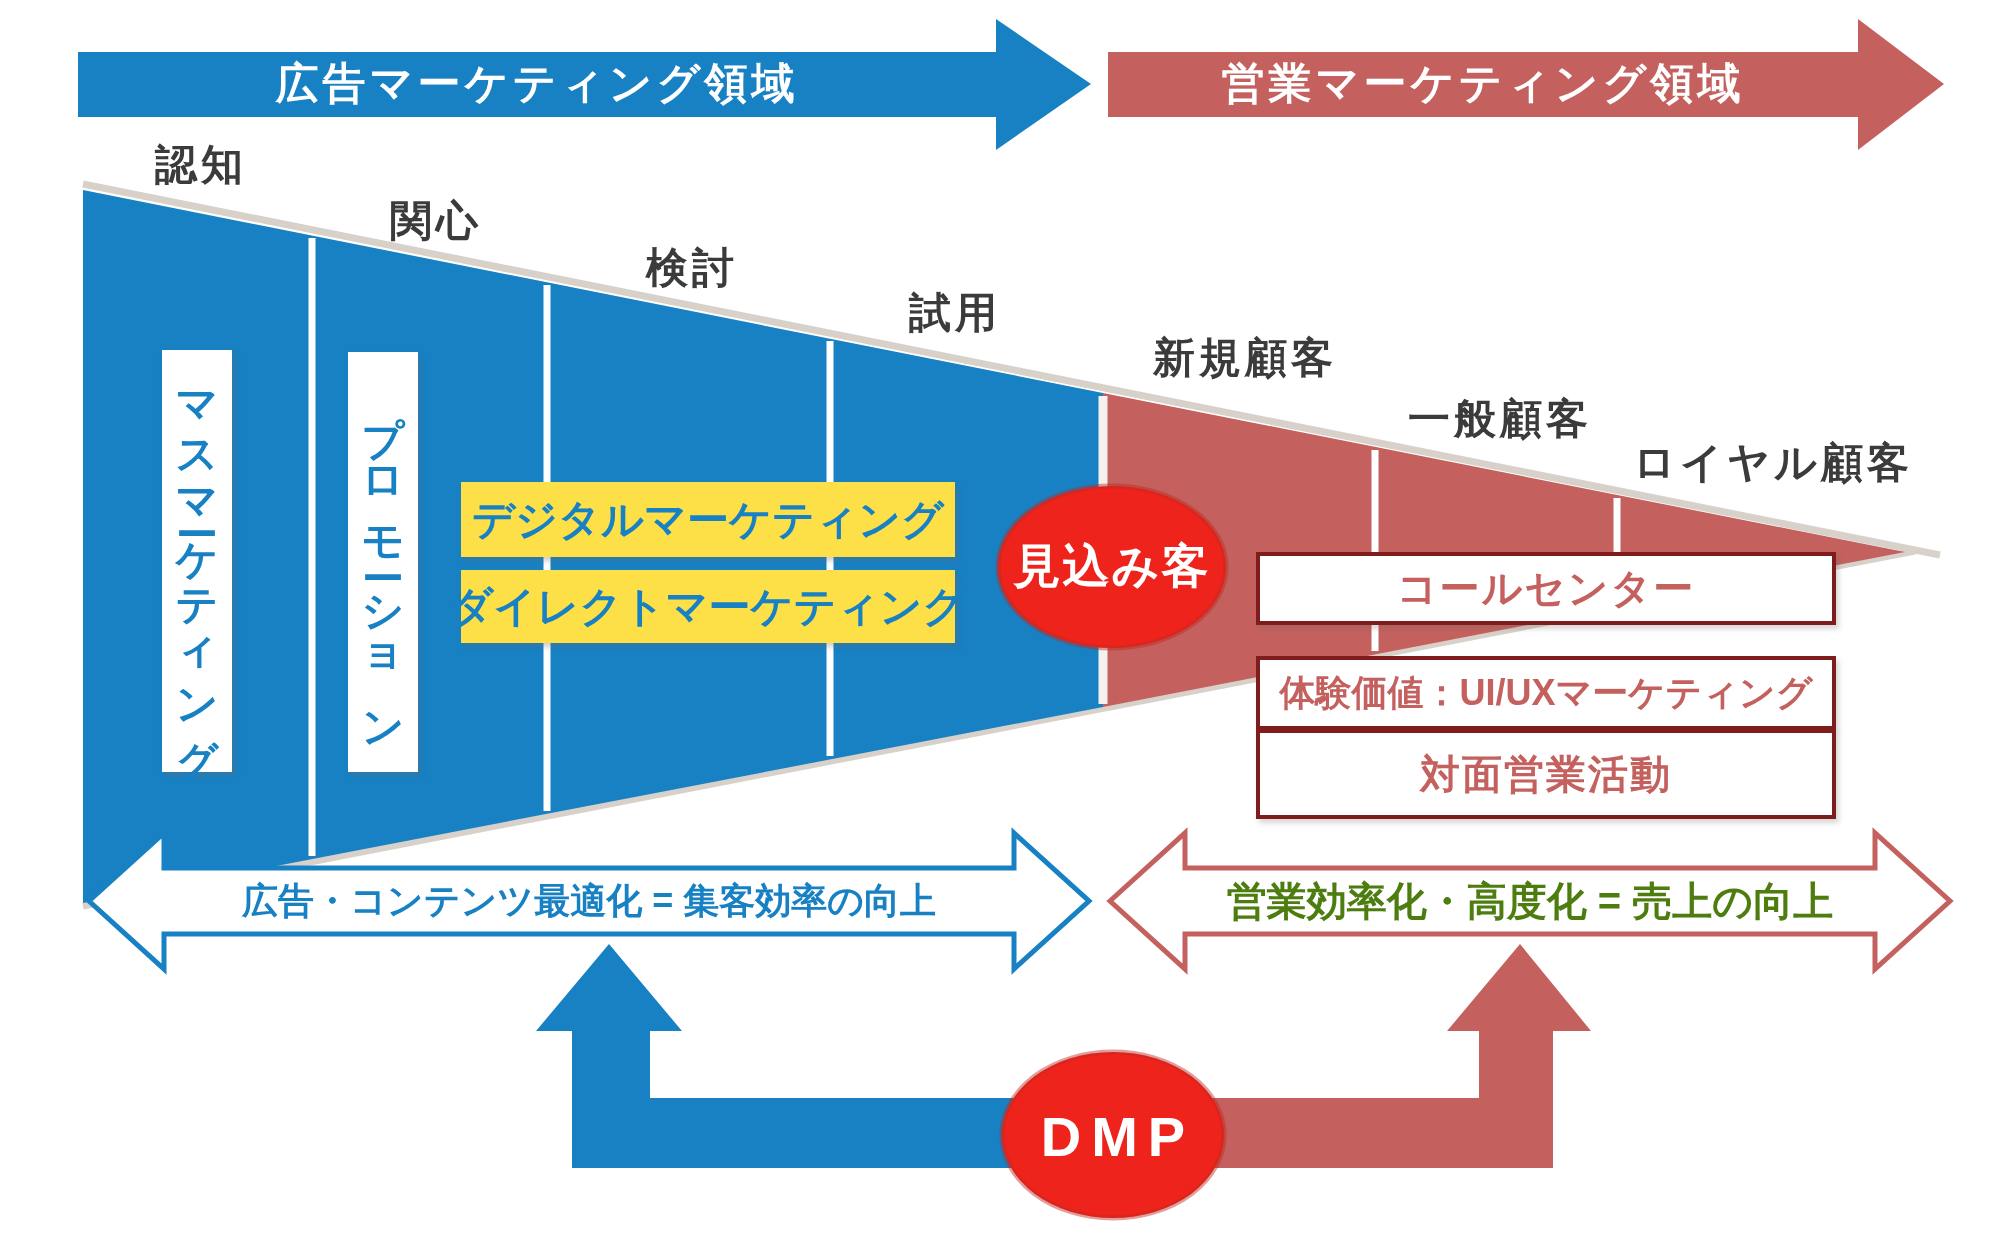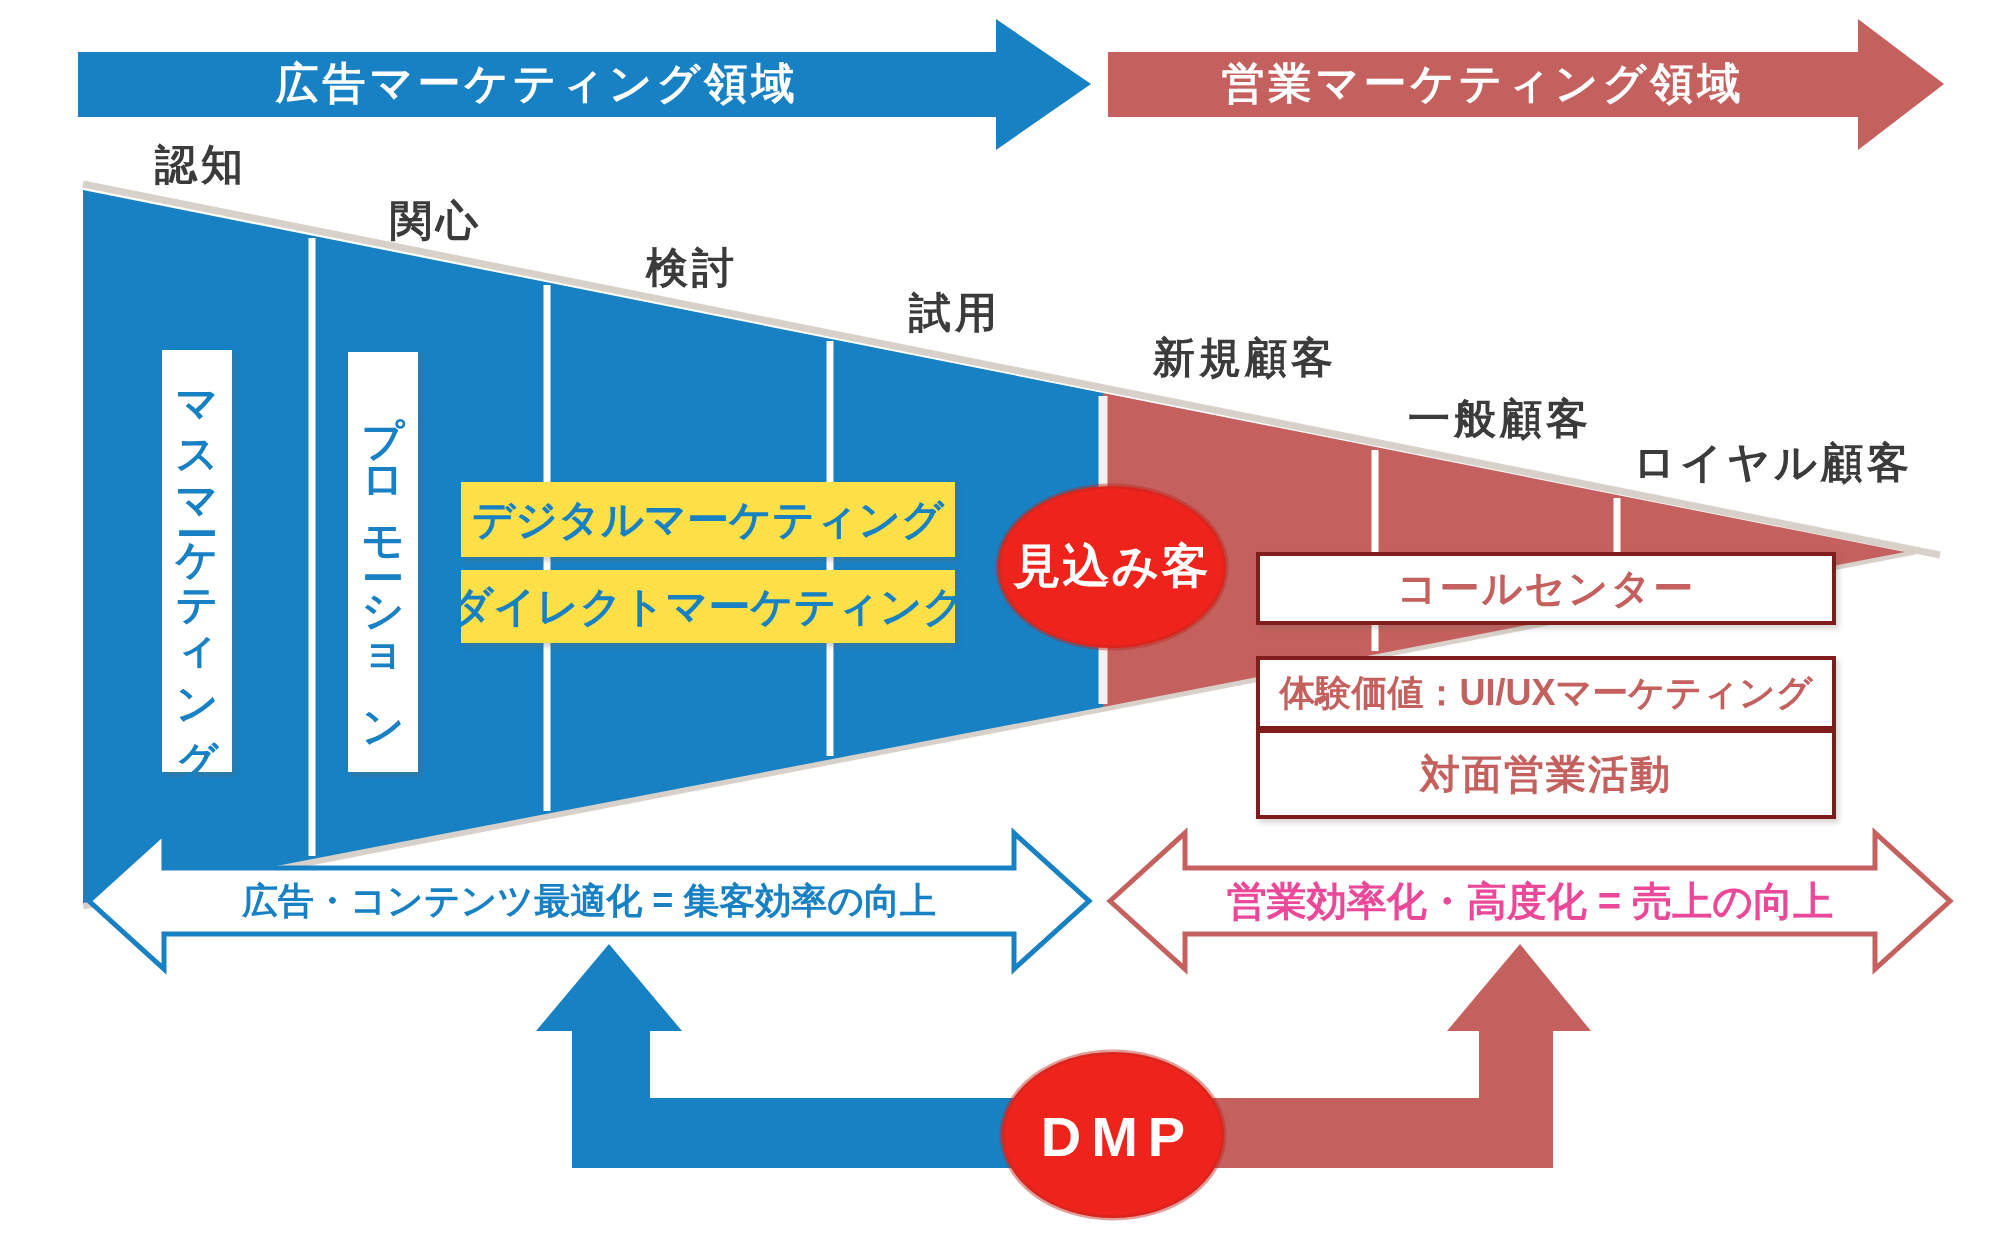--- a/index.html
+++ b/index.html
@@ -22,21 +22,21 @@
     background:#fde047; color:#1781c4; font-size:42px; font-weight:700;
     display:flex; align-items:center; justify-content:center;
     box-shadow:3px 4px 5px rgba(110,100,95,.30); white-space:nowrap;
   }
   .rbox {
     background:#ffffff; border:4px solid #7f1d1d; color:#c4615e; font-weight:700;
     display:flex; align-items:center; justify-content:center;
     box-shadow:3px 4px 5px rgba(110,100,95,.25); white-space:nowrap; box-sizing:border-box;
   }
   .arrow-text-blue { color:#1781c4; font-weight:700; font-size:36px; }
-  .arrow-text-red  { color:#ec4899; font-weight:700; font-size:40px; }
+  .arrow-text-red  { color:#4d7c0f; font-weight:700; font-size:40px; }
   .ellipse-label { color:#ffffff; font-weight:700; }
 </style>
 </head>
 <body>
 
 <div class="canvas">
 
   <svg class="abs" style="left:0;top:0;" width="2000" height="1234" viewBox="0 0 2000 1234">
 
     <polygon points="78,52 996,52 996,19 1091,84 996,150 996,117 78,117" fill="#1781c4"></polygon>

